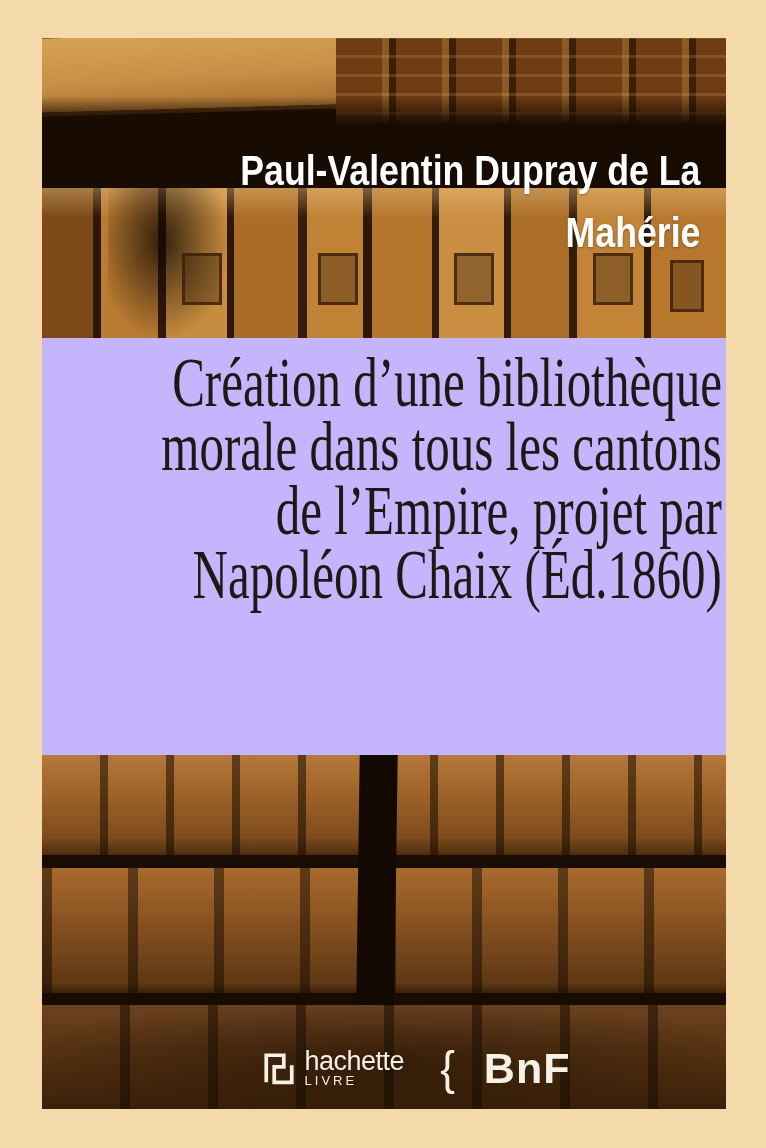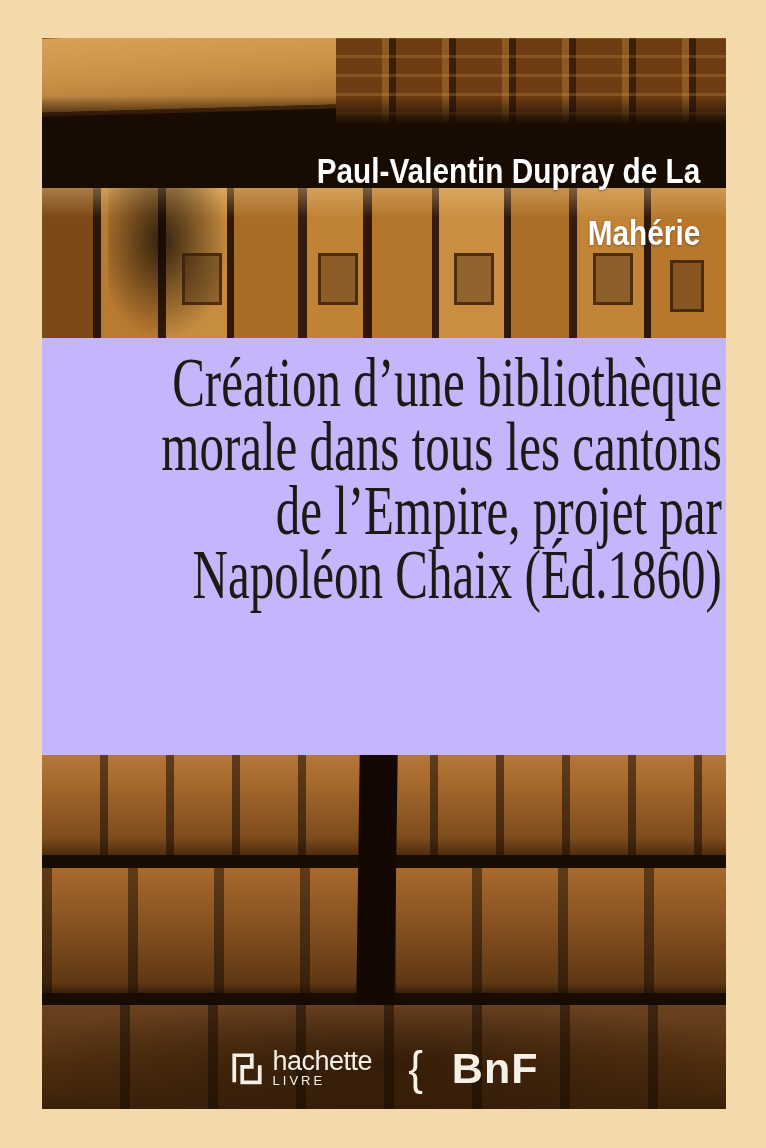--- a/index.html
+++ b/index.html
@@ -55,21 +55,21 @@
     background:radial-gradient(ellipse at 45% 35%,rgba(16,8,2,.8),rgba(16,8,2,0) 72%);
   }
   .spine-label{
     position:absolute;top:215px;width:34px;height:46px;
     border:3px solid rgba(60,32,10,.8);
     background:rgba(44,24,8,.35);
   }
   .author-block{
     position:absolute;right:26px;top:102px;
     text-align:right;color:#ffffff;font-weight:bold;
-    font-size:35px;line-height:62px;letter-spacing:0px;
+    font-size:42px;line-height:62px;letter-spacing:0px;
     text-shadow:0 1px 3px rgba(20,10,2,.35);
   }
   .author-line{transform:scaleX(.85);transform-origin:100% 50%;white-space:nowrap;}
 
   
   .title-band{
     position:absolute;left:42px;top:338px;width:684px;height:417px;
     background:#c4b5fd;
   }
   .title-block{
@@ -110,20 +110,21 @@
   .center-gap{
     position:absolute;left:316px;top:-4px;width:38px;height:254px;
     background:#140902;transform:rotate(.8deg);
   }
 
   
   .logos{
     position:absolute;left:0;top:290px;width:100%;height:46px;
     display:flex;justify-content:center;align-items:center;gap:36px;
     color:#f6f1e6;
+    padding-left:32px;
   }
   .hachette-logo{display:flex;align-items:center;}
   .hachette-icon{width:34px;height:34px;display:block;}
   .hachette-text{margin-left:9px;display:flex;flex-direction:column;}
   .hachette-word{font-size:27px;line-height:25px;letter-spacing:-.5px;}
   .hachette-sub{font-size:13px;line-height:14px;letter-spacing:3px;}
   .bnf-logo{display:flex;align-items:center;}
   .bnf-brace{font-size:44px;font-weight:300;line-height:40px;margin-right:5px;transform:scaleY(1.05);}
   .bnf-word{font-size:43px;font-weight:bold;letter-spacing:1px;margin-left:24px;}
 </style>

